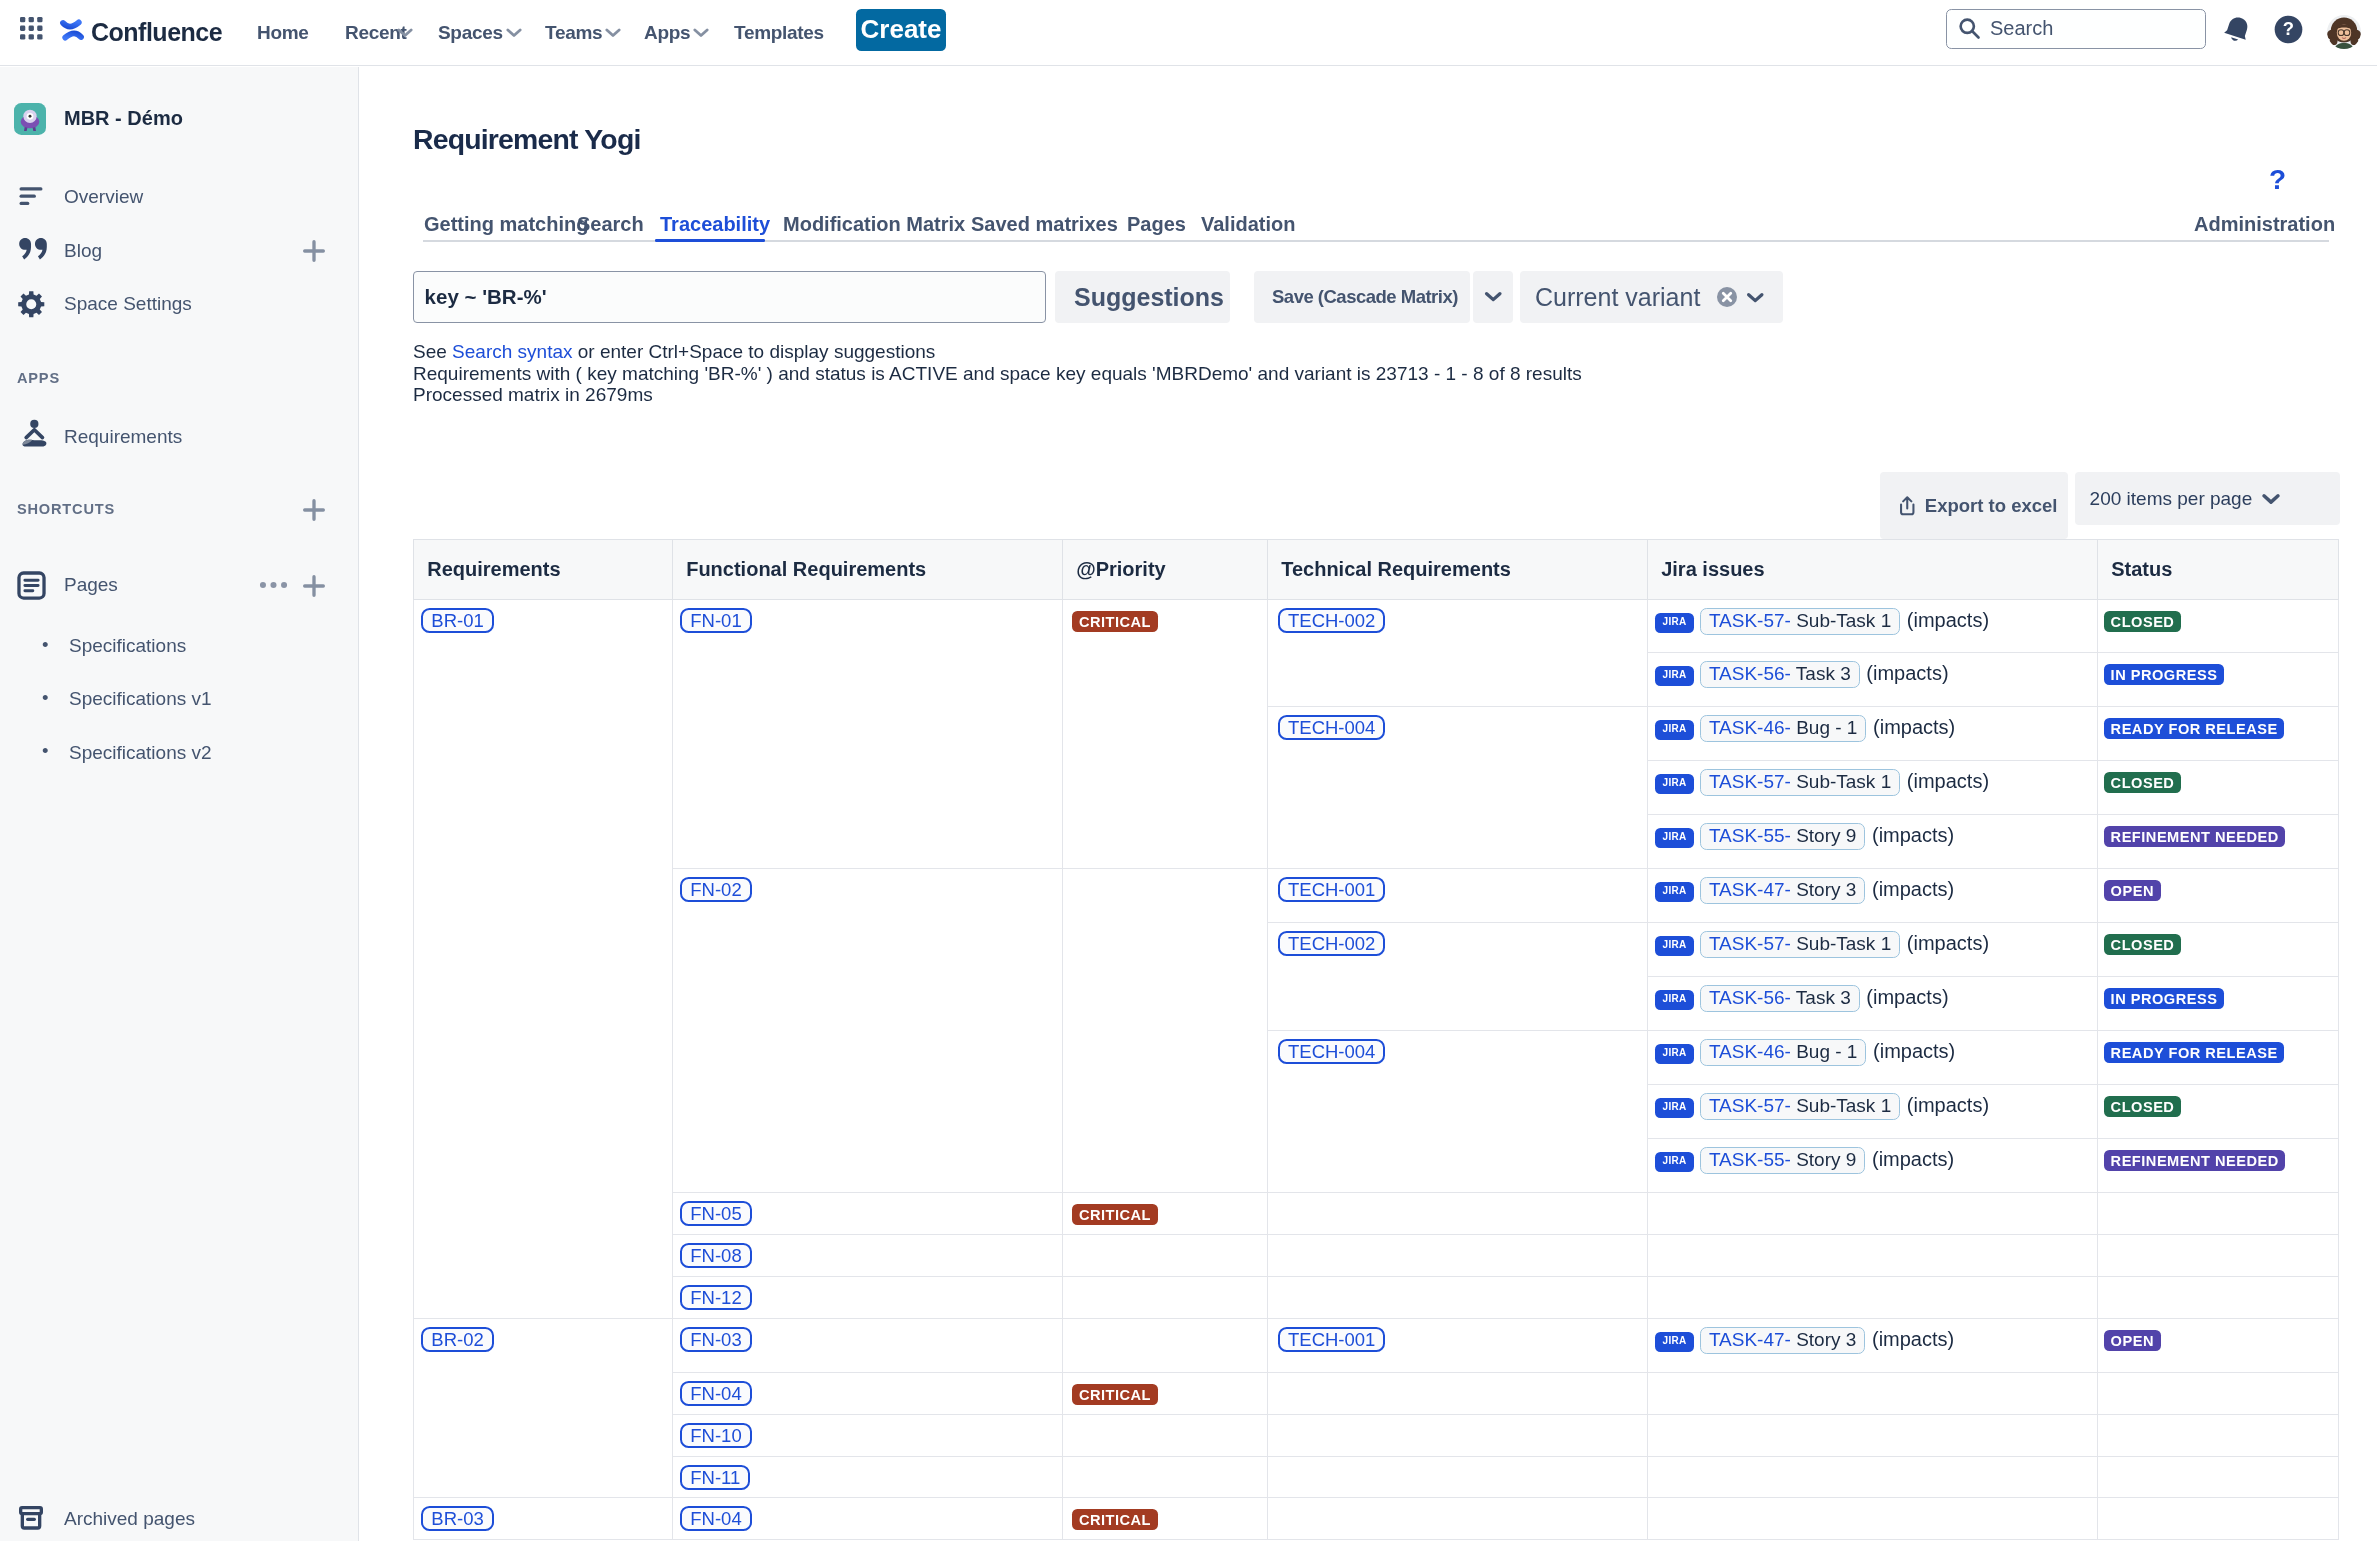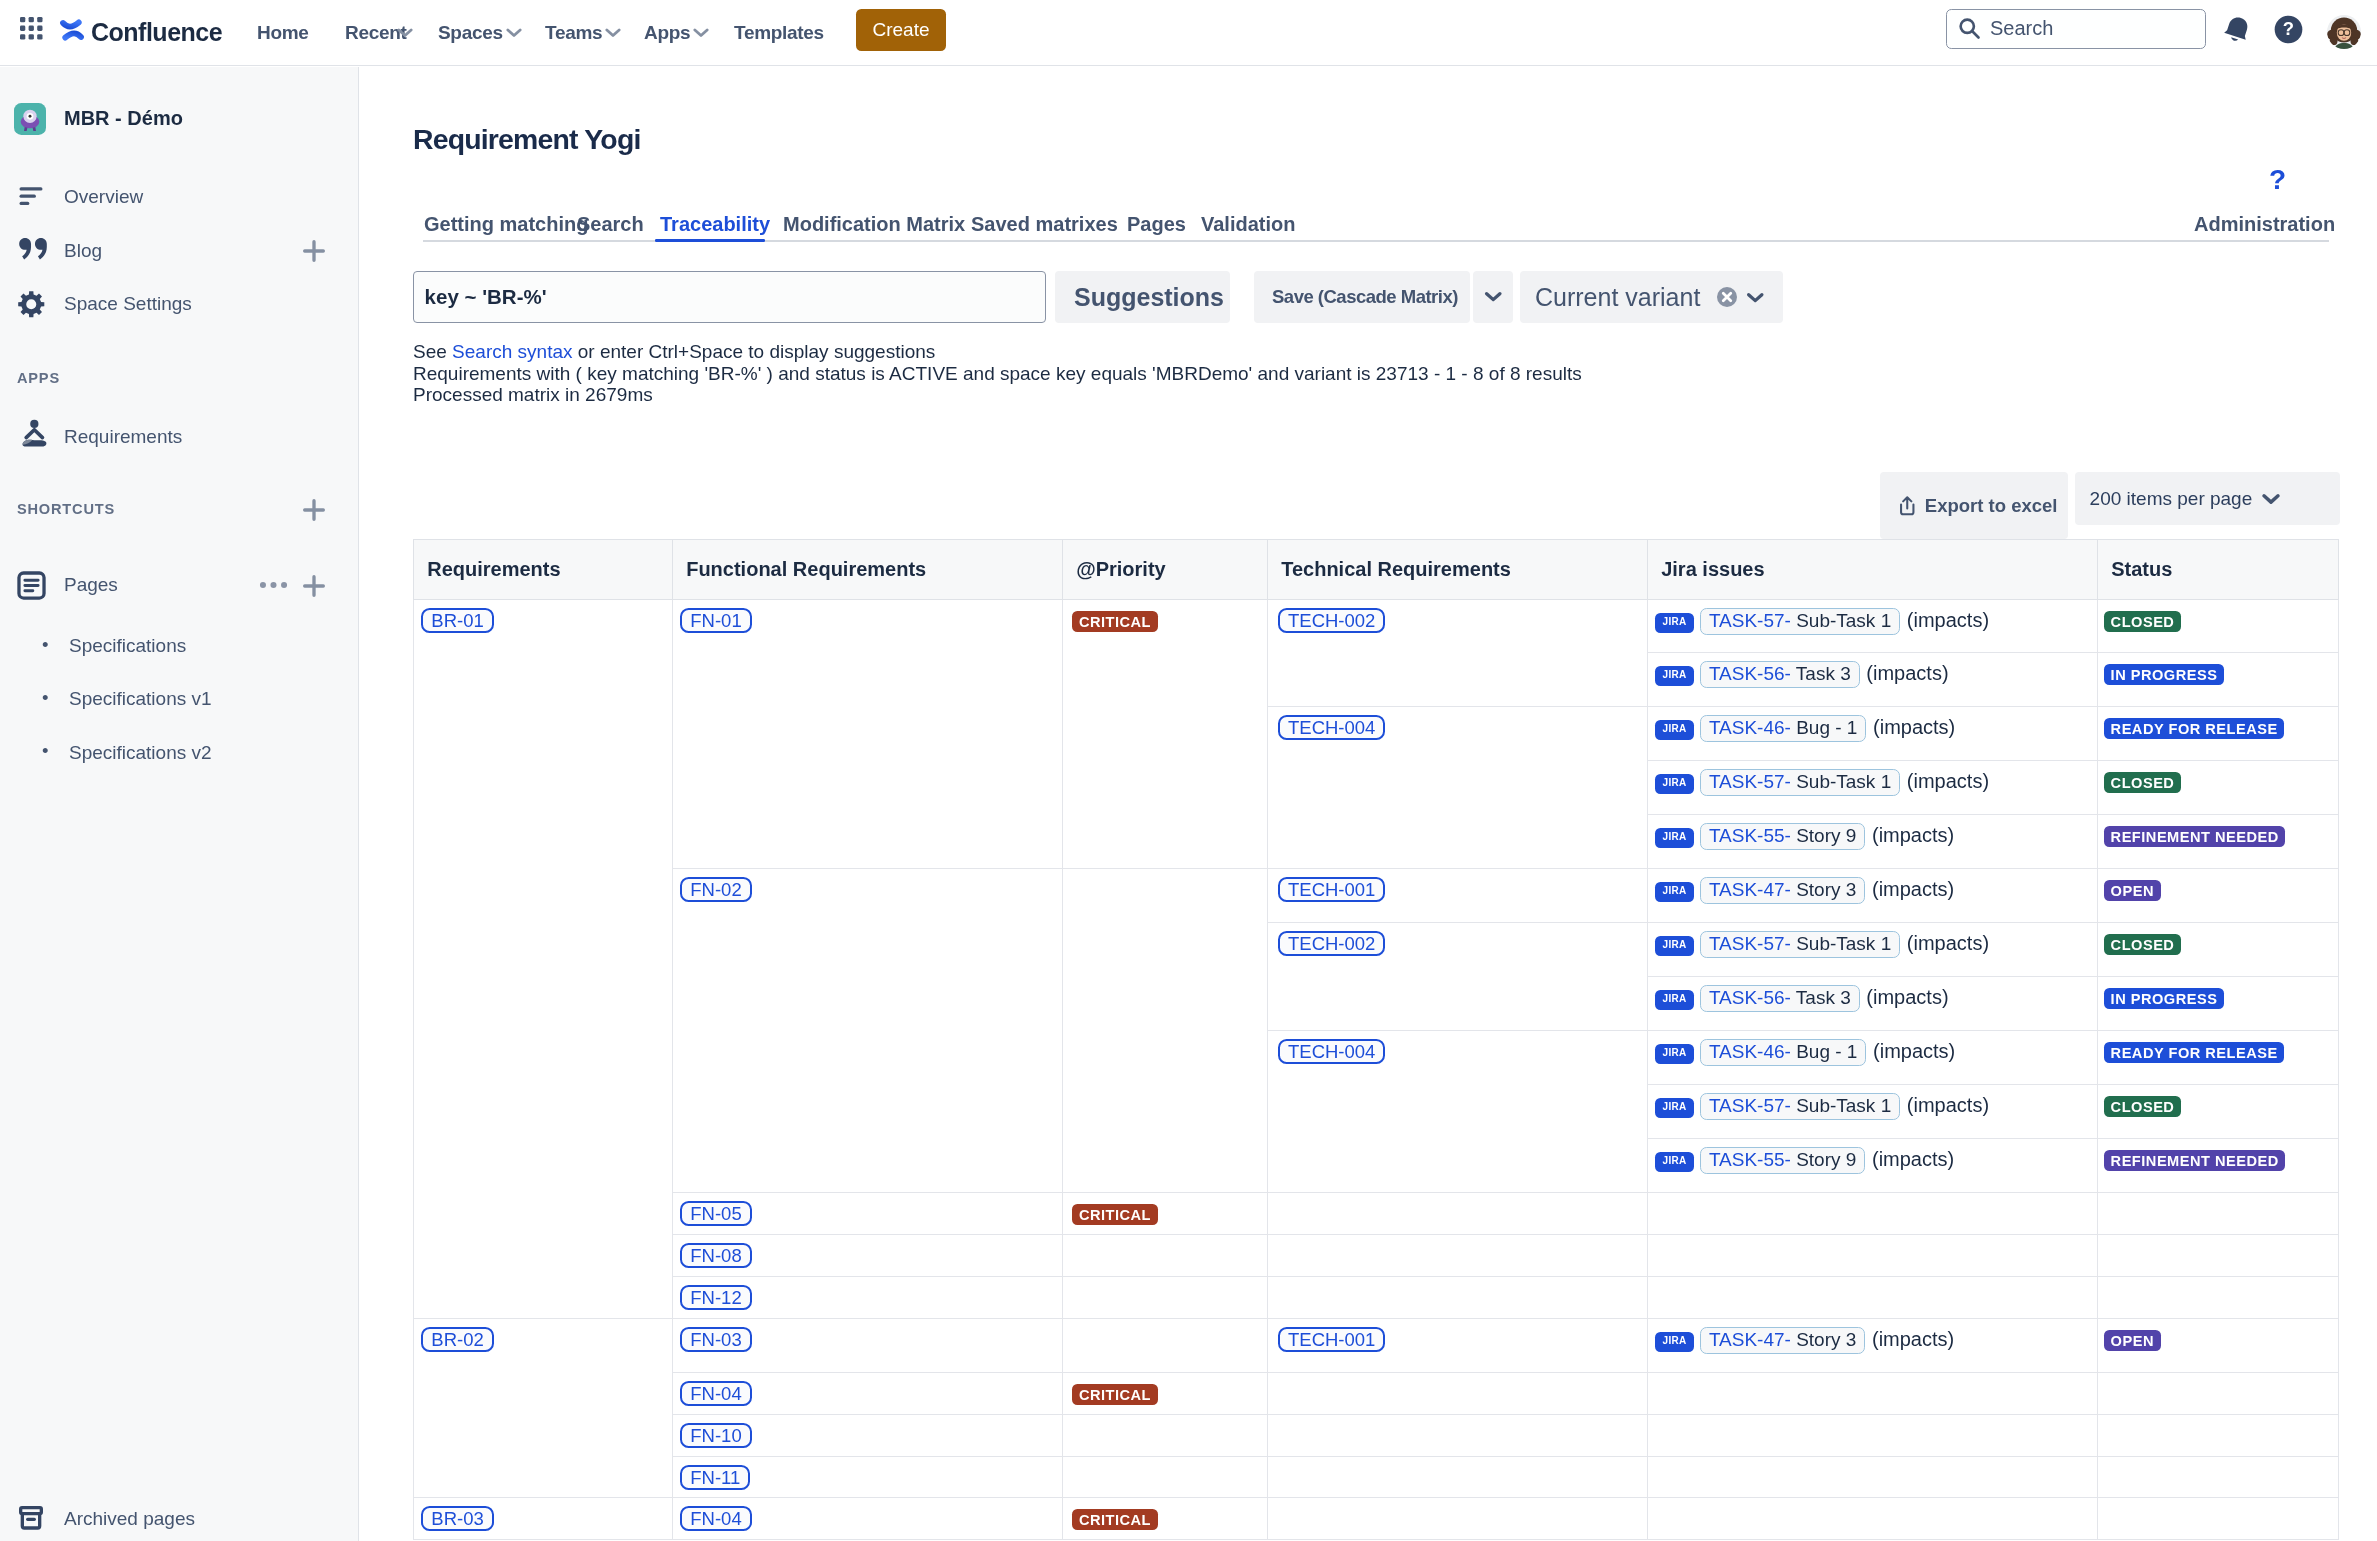--- a/index.html
+++ b/index.html
@@ -6,21 +6,21 @@
 html,body { width:2377px; height:1541px; overflow:hidden; background:#fff;
   font-family:"Liberation Sans", sans-serif; }
 .abs { position:absolute; }
 
 
 #topbar { position:absolute; left:0; top:0; width:2377px; height:66px;
   background:#fff; border-bottom:1.3px solid #E0E3E8; }
 .navitem { position:absolute; top:0; height:65px; display:flex; align-items:center;
   font-size:19px; font-weight:600; color:#44546F; letter-spacing:-0.3px; }
 #createbtn { position:absolute; left:856px; top:8.6px; width:90px; height:42px;
-  background:#a16207; color:#fff; border-radius:5.3px; font-size:19px; font-weight:400;
+  background:#0369a1; color:#fff; border-radius:5.3px; font-size:26px; font-weight:700;
   display:flex; align-items:center; justify-content:center; }
 #searchbox { position:absolute; left:1946px; top:8.6px; width:260px; height:40px;
   border:1.3px solid #8993A5; border-radius:5.3px; background:#FEFFFF;
   display:flex; align-items:center; color:#44546F; font-size:20px; }
 
 
 #sidebar { position:absolute; left:0; top:67px; width:359px; height:1474px;
   background:#F7F8F9; border-right:1.3px solid #E0E3E8; }
 .sidehdr { position:absolute; left:17px; font-size:14.6px; font-weight:700; color:#626F86;
   letter-spacing:0.8px; }

